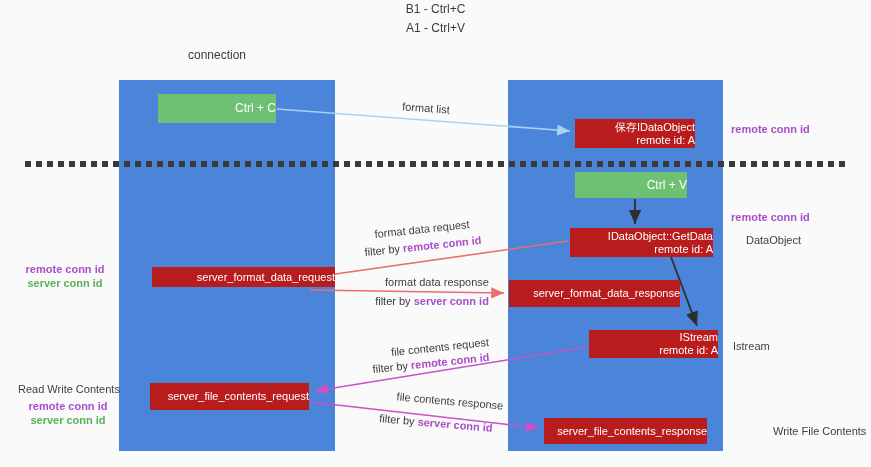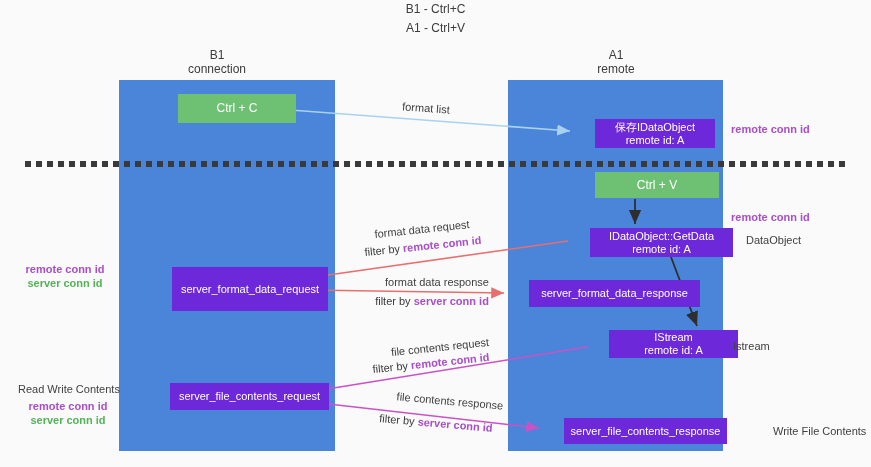--- a/index.html
+++ b/index.html
@@ -17,27 +17,26 @@
     position:absolute; width:140px; text-align:center;
     font-size:12px; line-height:14px; color:#3c3c3c;
   }
   .lane { position:absolute; top:80px; width:216px; height:371px; background:#4a85da; }
   .dashline {
     position:absolute; left:25px; top:161px; width:821px; height:6px;
     background:repeating-linear-gradient(90deg,#3a3a3a 0 6px, transparent 6px 11px);
   }
   .node {
     position:absolute; display:flex; flex-direction:column;
-    align-items:center; justify-content:center;
+    align-items:flex-end; justify-content:center;
     color:#ffffff; font-size:11px; line-height:13px; text-align:center;
     white-space:nowrap;
-    margin-left:20px;
   }
   .green  { background:#6ec072; }
-  .orange { background:#6d28d9; }
+  .orange { background:#b91c1c; }
   .elabel {
     position:absolute; white-space:nowrap; font-size:11px; color:#3f3f3f;
   }
   .ctr { transform:translate(-50%,-50%); }
   .rneg { transform:translate(-50%,-50%) rotate(-6deg); }
   .rpos { transform:translate(-50%,-50%) rotate(5deg); }
   .rpos4 { transform:translate(-50%,-50%) rotate(4deg); }
   .purple { color:#a84fc8; font-weight:bold; }
   .greentext { color:#55b259; font-weight:bold; }
   .darklabel { color:#3a3a3a; font-weight:normal; }
@@ -47,26 +46,21 @@
 <body>
 
 <div class="canvas">
 
   <div class="title">
     <div>B1 - Ctrl+C</div>
     <div>A1 - Ctrl+V</div>
   </div>
 
   <div class="lane-header" style="left:147px; top:48px;">
-    <div>B1</div>
     <div>connection</div>
-  </div>
-  <div class="lane-header" style="left:546px; top:48px;">
-    <div>A1</div>
-    <div>remote</div>
   </div>
 
   <div class="lane" style="left:119px;"></div>
   <div class="lane" style="left:508px; width:215px;"></div>
 
   <div class="dashline"></div>
 
   <svg class="arrows">
     <defs>
       <marker id="m-blue" markerWidth="9" markerHeight="8" refX="8" refY="3.5" orient="auto">
@@ -93,30 +87,30 @@
 
   <div class="node green" style="left:158px; top:94px; width:118px; height:29px; font-size:12px;">
     <span>Ctrl + C</span>
   </div>
 
   <div class="node orange" style="left:575px; top:119px; width:120px; height:29px;">
     <span>保存IDataObject</span>
     <span>remote id: A</span>
   </div>
 
-  <div class="node green" style="left:575px; top:172px; width:124px; height:26px; font-size:12px;">
+  <div class="node green" style="left:575px; top:172px; width:112px; height:26px; font-size:12px;">
     <span>Ctrl + V</span>
   </div>
 
   <div class="node orange" style="left:570px; top:228px; width:143px; height:29px;">
     <span>IDataObject::GetData</span>
     <span>remote id: A</span>
   </div>
 
-  <div class="node orange" style="left:152px; top:267px; width:156px; height:44px;">
+  <div class="node orange" style="left:152px; top:267px; width:156px; height:20px;padding-left:27px;">
     <span>server_format_data_request</span>
   </div>
 
   <div class="node orange" style="left:509px; top:280px; width:171px; height:27px;">
     <span>server_format_data_response</span>
   </div>
 
   <div class="node orange" style="left:589px; top:330px; width:129px; height:28px;">
     <span>IStream</span>
     <span>remote id: A</span>

